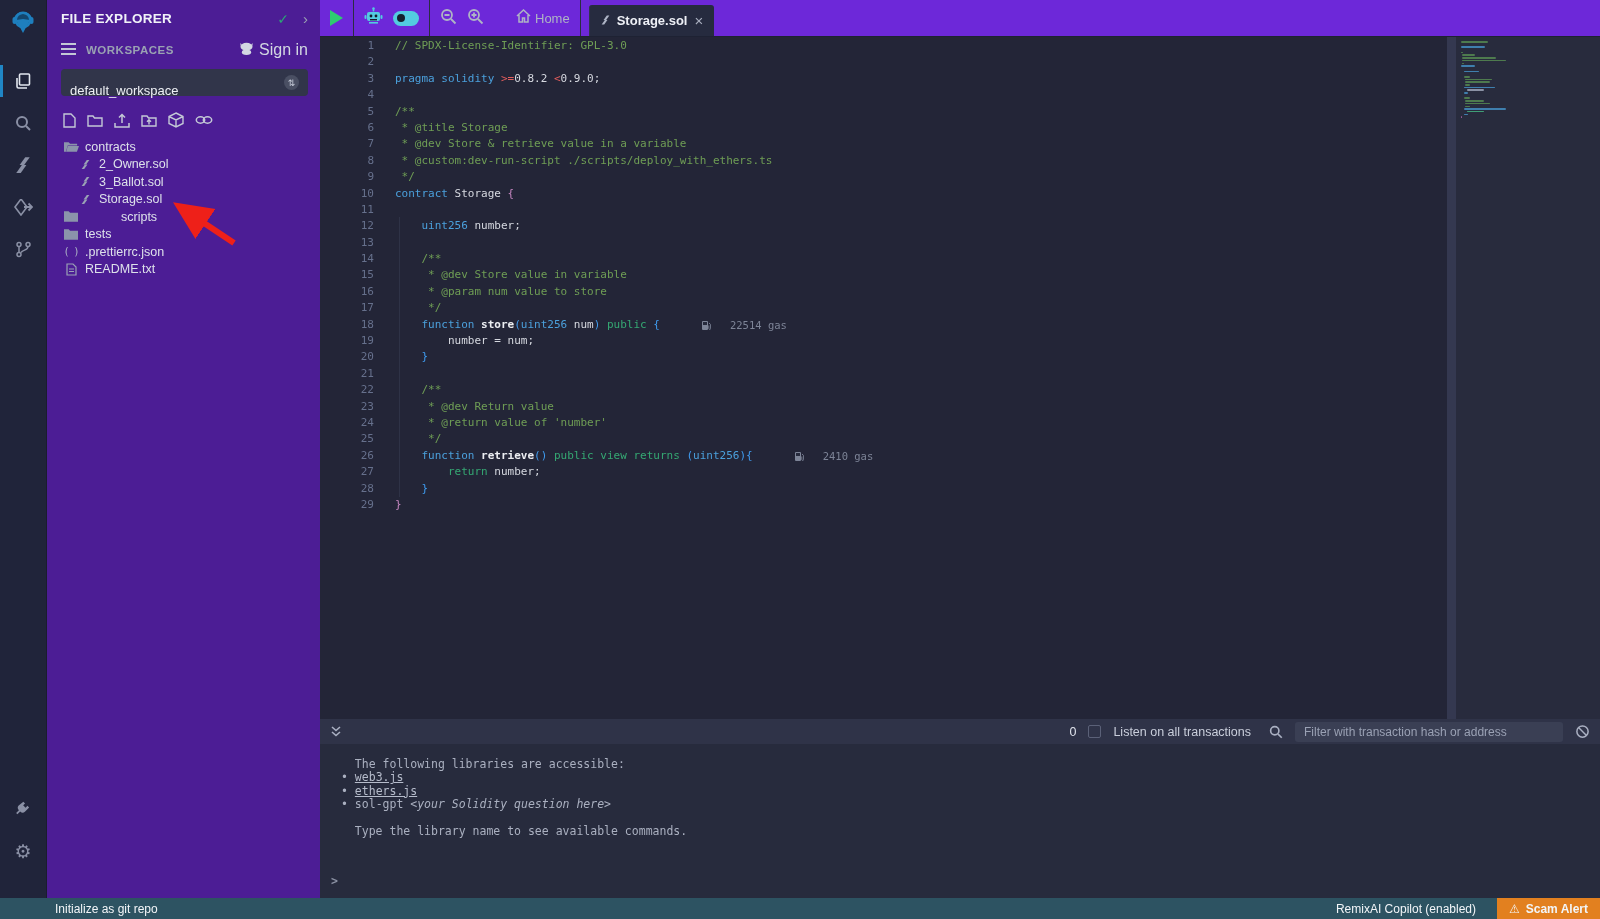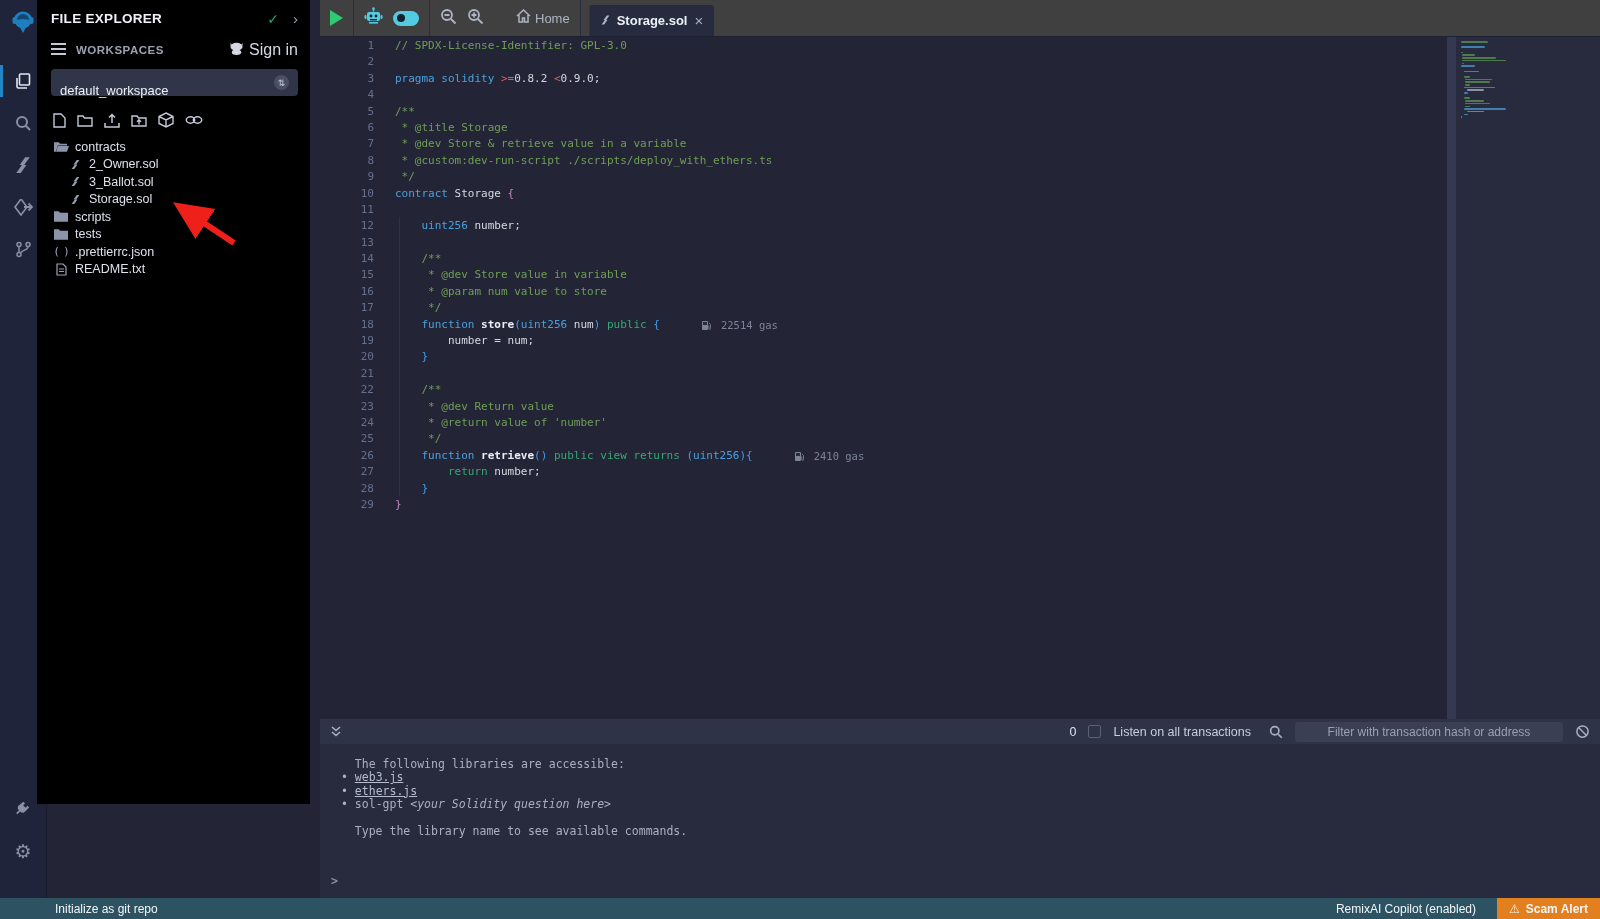--- a/index.html
+++ b/index.html
@@ -13,21 +13,21 @@
   .logo-btn { width:47px; height:44px; display:flex; align-items:center; justify-content:center; }
   .act-icon { width:47px; height:42px; display:flex; align-items:center; justify-content:center;
     color:#8a90a5; position:relative; cursor:pointer; }
   .act-icon.active { color:#e2e6ef; }
   .act-icon.active::before { content:""; position:absolute; left:0; top:5px; bottom:5px; width:3px; background:#2086c5; }
   .act-icon svg { display:block; }
   .act-spacer { flex:1; }
   .gear-glyph { font-size:19px; color:#8a90a5; }
 
   
-  .side-panel { position:absolute; left:37px; top:0; width:273px; height:804px; background:#000000; color:#dfe3ea; }
+  .side-panel { position:absolute; left:47px; top:0; width:273px; height:898px; background:#4c1d95; color:#dfe3ea; }
   .sp-header { display:flex; align-items:center; padding:10px 12px 6px 14px; }
   .sp-title { font-size:13.5px; font-weight:bold; letter-spacing:.3px; color:#f0f2f7; flex:1; }
   .sp-check { color:#2aa775; font-size:14px; margin-right:14px; }
   .sp-chev { color:#9aa1b3; font-size:15px; }
   .ws-row { display:flex; align-items:center; padding:8px 12px 6px 14px; }
   .ws-label { color:#9aa2b3; font-size:11.5px; font-weight:bold; letter-spacing:.5px; margin-left:10px; flex:1; }
   .signin { display:flex; align-items:center; gap:5px; color:#d3d8e2; font-size:16px; cursor:pointer; }
   .ws-select { margin:4px 12px 0 14px; height:27px; background:#31354a; border-radius:4px;
     display:flex; align-items:center; padding:0 9px; cursor:pointer; }
   .ws-select .ws-name { flex:1; font-size:13px; color:#eef0f5;margin-top:16px; }
@@ -35,21 +35,21 @@
     font-size:9px; display:flex; align-items:center; justify-content:center; }
   .ft-toolbar { display:flex; align-items:center; gap:11px; padding:16px 0 8px 16px; color:#c3c8d6; }
   .ft-toolbar span { cursor:pointer; display:flex; }
   .file-tree { margin-top:2px; }
   .tree-item { display:flex; align-items:center; height:17.5px; font-size:12.5px; color:#dde1ea; cursor:pointer; }
   .tree-item .ticon { width:16px; display:flex; justify-content:center; margin-right:6px; color:#8b94ab; flex:none; }
   .json-glyph { font-family:"DejaVu Sans Mono", monospace; font-size:10px; color:#aeb5c6; letter-spacing:-1px; }
 
   
   .main { position:absolute; left:320px; top:0; width:1280px; height:898px; }
-  .editor-toolbar { position:absolute; left:0; top:0; width:1280px; height:37px; background:#404040;
+  .editor-toolbar { position:absolute; left:0; top:0; width:1280px; height:37px; background:#6d28d9;
     display:flex; align-items:stretch; border-bottom:1px solid #1e2233; }
   .etb-group { display:flex; align-items:center; padding:0 10px; border-right:1px solid #2a2e41; gap:10px; }
   .play-btn { width:0; height:0; border-left:13px solid #2ecc71; border-top:8px solid transparent;
     border-bottom:8px solid transparent; cursor:pointer; }
   .toggle-pill { width:26px; height:15px; background:#53cbe0; border-radius:8px; position:relative; cursor:pointer; }
   .toggle-pill::after { content:""; position:absolute; left:4px; top:3.5px; width:8px; height:8px;
     border-radius:50%; background:#14202e; }
   .home-lbl { color:#aeb4c4; font-size:13px; margin-left:4px; }
   .tab { margin-left:8px; margin-top:5px; background:#262b3f; border-radius:3px 3px 0 0;
     display:flex; align-items:center; gap:7px; padding:0 11px; cursor:pointer; border-left:1px solid #30354a; }
@@ -67,33 +67,33 @@
   .ln { width:54px; text-align:right; color:#66708c; flex:none; }
   .codetext { padding-left:21px; }
   .seg-plain  { color:#d6d9e0; }
   .seg-comment{ color:#6f9e55; }
   .seg-kw     { color:#4ba0dc; }
   .seg-kw2    { color:#35a873; }
   .seg-op     { color:#e25d5d; }
   .seg-fn     { color:#eceef2; font-weight:bold; }
   .seg-paren  { color:#3f9bef; }
   .seg-brace1 { color:#c586c0; }
-  .gas-note { color:#7d8497; font-size:10.5px; margin-left:42px; display:inline-flex; align-items:center; gap:10px; }
+  .gas-note { color:#7d8497; font-size:10.5px; margin-left:42px; display:inline-flex; align-items:center; gap:19px; }
   .indent-guide { position:absolute; width:1px; background:#2e3246; left:79px; }
 
   
   .terminal-toolbar { position:absolute; left:0; top:719px; width:1280px; height:25px; background:#2f3348;
     display:flex; align-items:center; padding:0 10px; }
   .tt-chevrons { color:#aab0c2; cursor:pointer; display:flex; }
   .tt-right { margin-left:auto; display:flex; align-items:center; gap:12px; }
   .tt-count { color:#dfe3ec; font-size:12.5px; }
   .tt-check { width:13px; height:13px; border:1px solid #5b6178; border-radius:2px; background:transparent; cursor:pointer; }
   .tt-listen { color:#c9cedb; font-size:12.5px; }
   .tt-filter { width:268px; height:20px; background:#3a3f54; border:none; border-radius:3px;
-    color:#dfe3ec; font-size:12px; padding:0 9px; outline:none;text-align:center; }
+    color:#dfe3ec; font-size:12px; padding:0 9px; outline:none; }
   .tt-filter::placeholder { color:#9aa1b4; }
   .terminal { position:absolute; left:0; top:744px; width:1280px; height:154px; background:#272b3d;
     font-family:"DejaVu Sans Mono", monospace; font-size:11.5px; color:#aab0c0; }
   .term-lines { padding-top:14px; }
   .term-line { height:13.4px; line-height:13.4px; white-space:pre; }
   .tseg-link { text-decoration:underline; cursor:pointer; color:#b6bccb; }
   .tseg-italic { font-style:italic; }
   .term-prompt { position:absolute; left:11px; bottom:10px; color:#8a90a2; font-weight:bold; }
 
   
@@ -271,21 +271,21 @@
         </div>
         <div class="tree-item" style="padding-left: 30px;">
           <span class="ticon">
             <svg width="9" height="11" viewBox="0 0 14 16" fill="#9aa2b5">
               <path d="M9 1 h4 L8 8 H4 Z"></path>
               <path d="M5 15 H1 L6 8 h4 Z"></path>
             </svg>
           </span>
           <span>Storage.sol</span>
         </div>
-        <div class="tree-item" style="padding-left: 16px;">
+        <div class="tree-item" style="padding-left: 16px; gap: 36px;">
           <span class="ticon">
             <svg width="14" height="11" viewBox="0 0 15 11" fill="#8b94ab">
               <path d="M0 0 h5 l1.5 1.5 H15 V11 H0 Z"></path>
             </svg>
           </span>
           <span>scripts</span>
         </div>
         <div class="tree-item" style="padding-left: 16px;">
           <span class="ticon">
             <svg width="14" height="11" viewBox="0 0 15 11" fill="#8b94ab">

